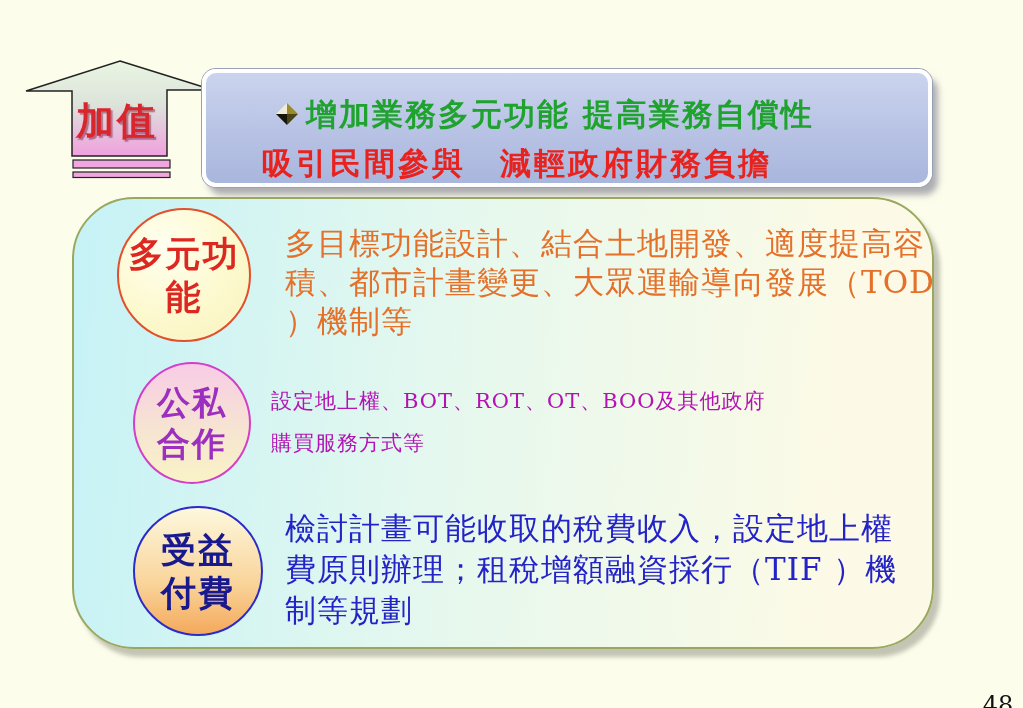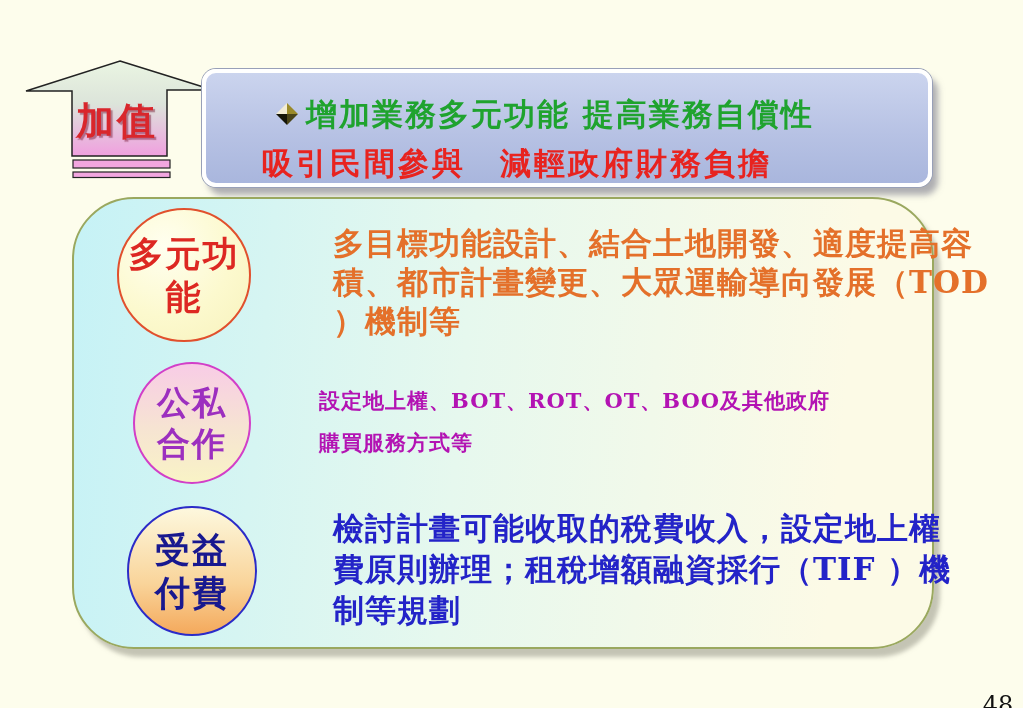--- a/index.html
+++ b/index.html
@@ -50,26 +50,26 @@
   }
   .circle span{ display:block; }
   .c1{ left:43px; top:9px; width:134px; height:134px;
        border:2px solid #E1502D;
        background:radial-gradient(circle at 35% 28%, #FFFFF0 0%, #FCF9CE 55%, #F7F2BC 100%);
        color:#DD2822; font-size:35px; line-height:43px; }
   .c2{ left:59px; top:163px; width:118px; height:122px;
        border:2px solid #D23FC8;
        background:linear-gradient(180deg,#F8CCE6 0%,#F6E4D2 55%,#F9F3C6 100%);
        color:#9C2FBF; font-size:33px; line-height:41px; }
-  .c3{ left:53px; top:307px; width:130px; height:130px;
+  .c3{ left:59px; top:307px; width:130px; height:130px;
        border:2px solid #2B2BC8;
        background:linear-gradient(180deg,#FDF8DE 0%,#F9D49A 60%,#F4A95C 100%);
        color:#18188F; font-size:35px; line-height:43px; }
 
-  .desc{ position:absolute; width:650px; font-weight:bold; letter-spacing:1px;margin-left:48px; }
+  .desc{ position:absolute; width:650px; font-weight:normal; letter-spacing:1px; }
   .desc div{ white-space:nowrap; }
   .d1{ left:211px; top:25px;  color:#E4702A; font-size:31px; line-height:39px; }
   .d2{ left:197px; top:181px; color:#B313B3; font-size:21px; line-height:42px; }
   .d3{ left:211px; top:309px; color:#2323C8; font-size:31px; line-height:41px; }
 
   .page-number{
     position:absolute; left:978px; top:691px; width:40px;
     font-size:24px; color:#111; text-align:center;
   }
 </style>

